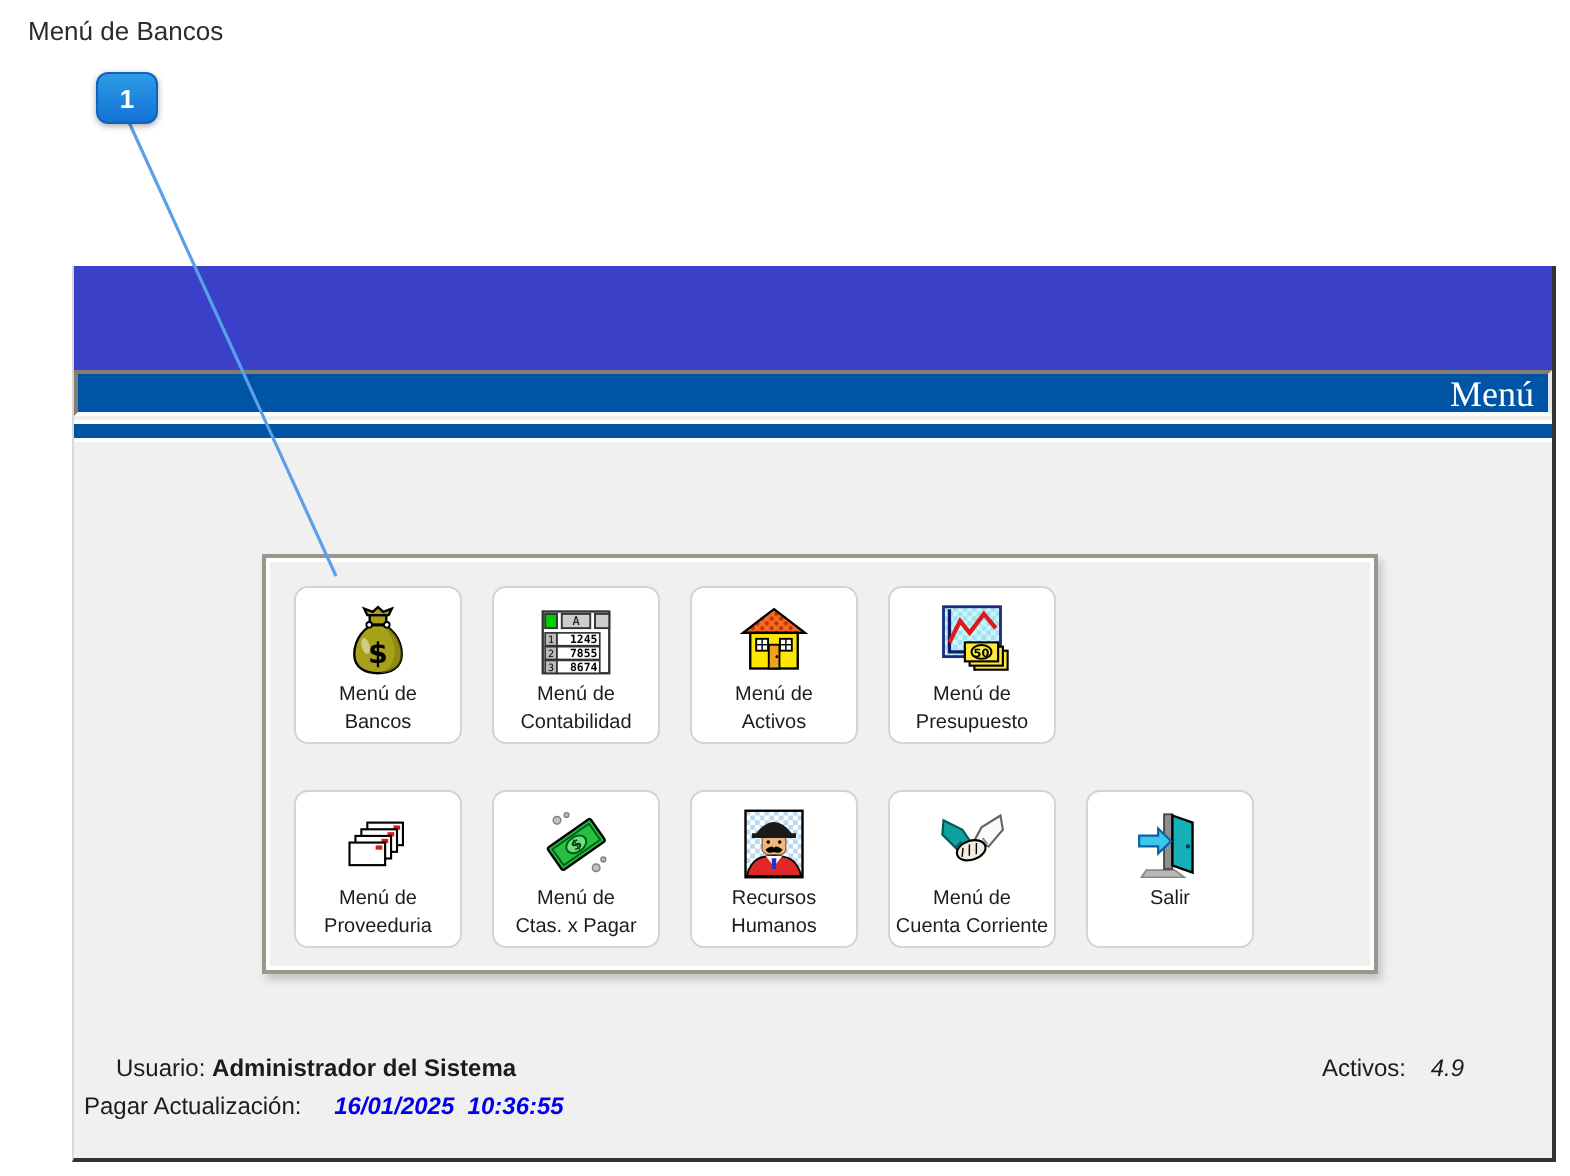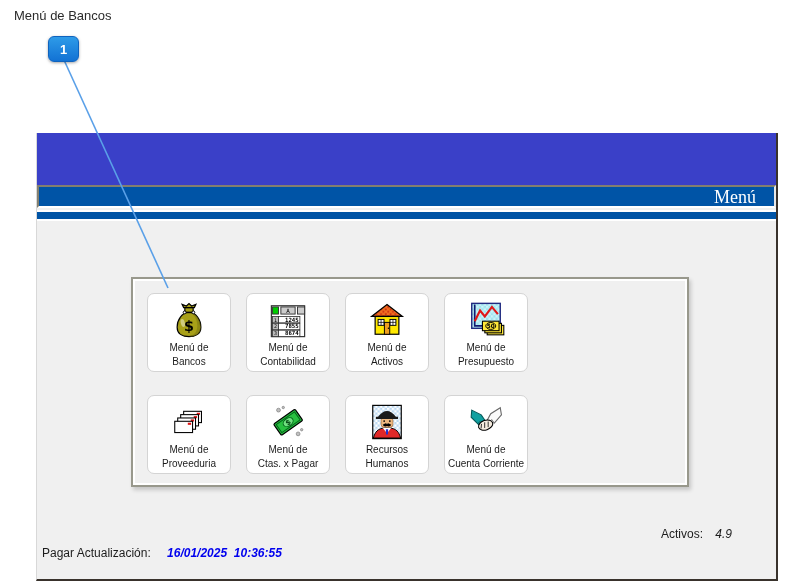--- a/index.html
+++ b/index.html
@@ -20,21 +20,21 @@
   .window{
     position:absolute;left:36px;top:133px;width:742px;height:448px;background:#f0f0f0;
     border-left:1px solid #d8d8d8;border-right:2px solid #39322c;border-bottom:2px solid #39322c;
     box-sizing:border-box;
   }
   .banner{height:52px;background:#3a40c8;}
   .menubar{
     height:23px;background:#0054a6;box-sizing:border-box;
     border-top:2px solid #827f6f;border-left:2px solid #827f6f;
     border-bottom:2px solid #ffffff;border-right:2px solid #e8e8e8;
-    display:flex;align-items:center;justify-content:flex-end;padding-right:18px;
+    display:flex;align-items:center;justify-content:flex-end;padding-right:7px;
   }
   .menubar .menu-label{
     color:#ffffff;font-family:"Liberation Serif",serif;font-size:18px;line-height:18px;cursor:default;
   }
   .strip{height:11px;margin-top:2px;background:#0054a6;box-sizing:border-box;
     border-top:2px solid #ffffff;border-bottom:2px solid #ffffff;}
   .panel{
     position:absolute;left:94px;top:144px;width:558px;height:210px;background:#f0f0f0;
     border:2px solid #98988c;
     box-shadow:inset 2px 2px 0 #ffffff, inset -2px -2px 0 #ffffff, 2px 3px 4px rgba(0,0,0,.18);
@@ -251,21 +251,37 @@
           <line x1="18.5" y1="16.3" x2="17" y2="20.8" stroke="#000" stroke-width="0.6"></line>
         </g>
         <line x1="9" y1="17.5" x2="11.5" y2="15" stroke="#045858" stroke-width="0.8"></line>
         <line x1="22.5" y1="16" x2="20.5" y2="13.5" stroke="#888" stroke-width="0.8"></line>
       </svg>
     </span>
     <span class="lbl">Menú de
 Cuenta Corriente</span>
   </div>
 
-
+  <div class="menu-btn b8">
+    <span class="icon">
+      <svg width="38" height="38" viewBox="0 0 32 32">
+        <polygon points="6,27 18,27 22,30 4,30" fill="#b8b8b8" stroke="#888" stroke-width="0.7"></polygon>
+        <rect x="13.5" y="3.5" width="3.5" height="23" fill="#909090" stroke="#4a4a4a" stroke-width="0.8"></rect>
+        <polygon points="17,4 25.5,7 25.5,28 17,25" fill="#18b0b8" stroke="#000" stroke-width="1"></polygon>
+        <circle cx="23.6" cy="17" r="0.9" fill="#003840"></circle>
+        <polygon points="3,12.5 11,12.5 11,9.5 16.5,14.8 11,20 11,17 3,17" fill="#38c8f0" stroke="#1060a0" stroke-width="0.9"></polygon>
+      </svg>
+    </span>
+    <span class="lbl">Salir</span>
+  </div>
+
+  <div class="status-user">
+    <span>Usuario:</span>
+    <b>Administrador del Sistema</b>
+  </div>
   <div class="status-update">
     <span>Pagar Actualización:</span>
     <span class="val pre">16/01/2025  10:36:55</span>
   </div>
   <div class="status-version">
     <span>Activos:</span>
     <span class="val pre">4.9</span>
   </div>
 </div>
 

